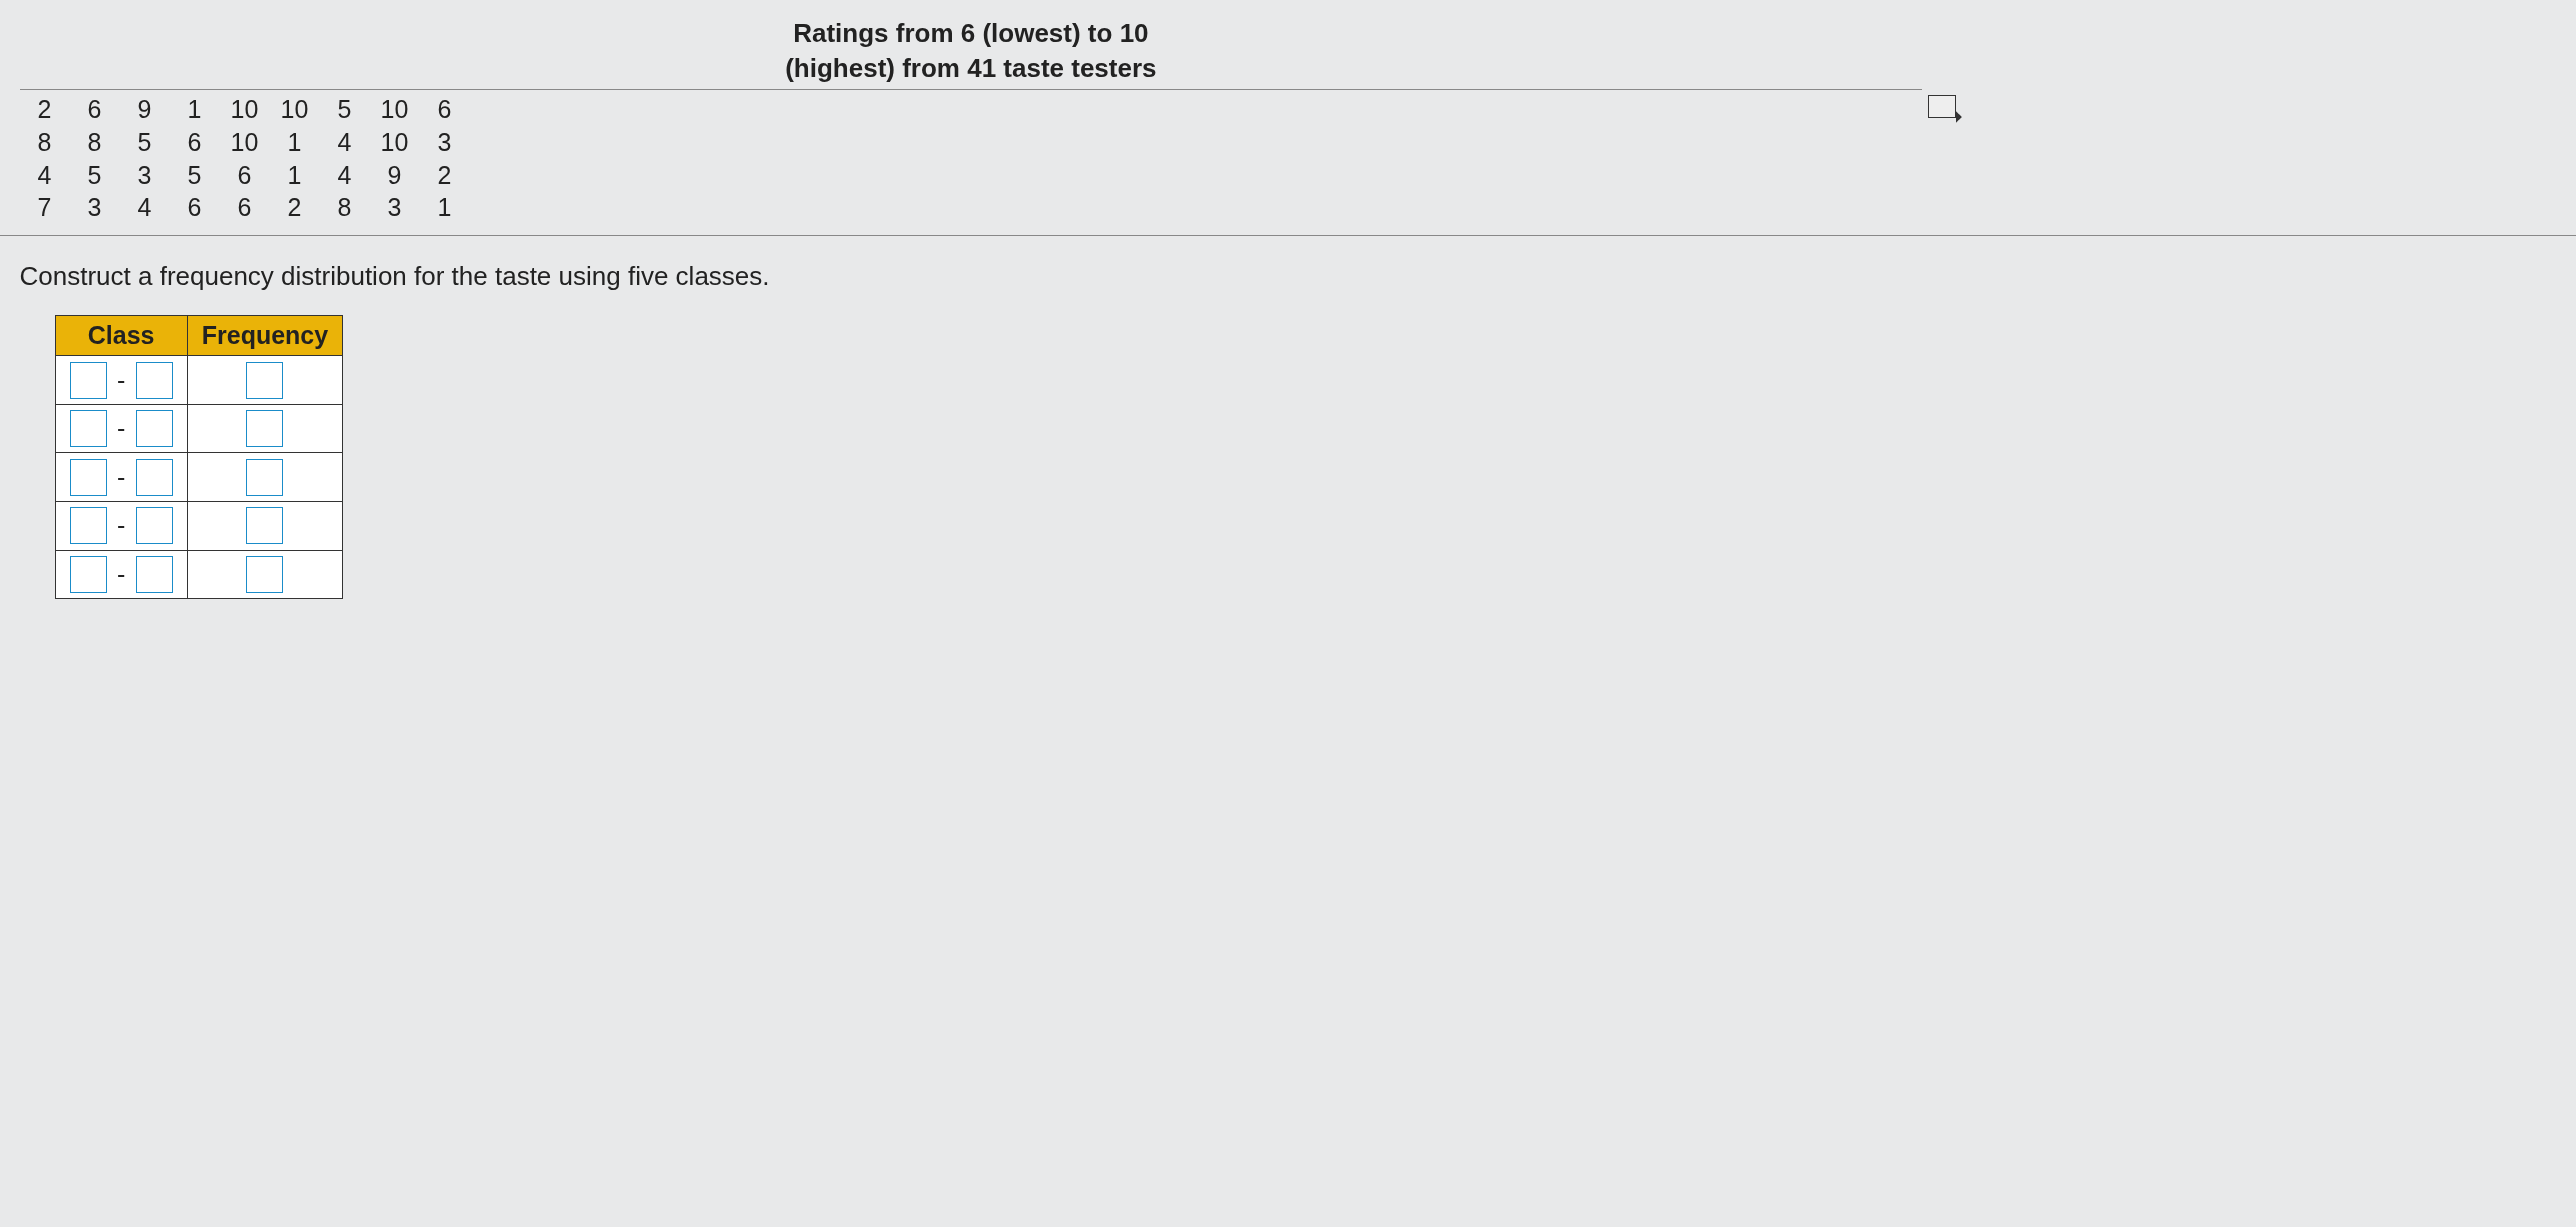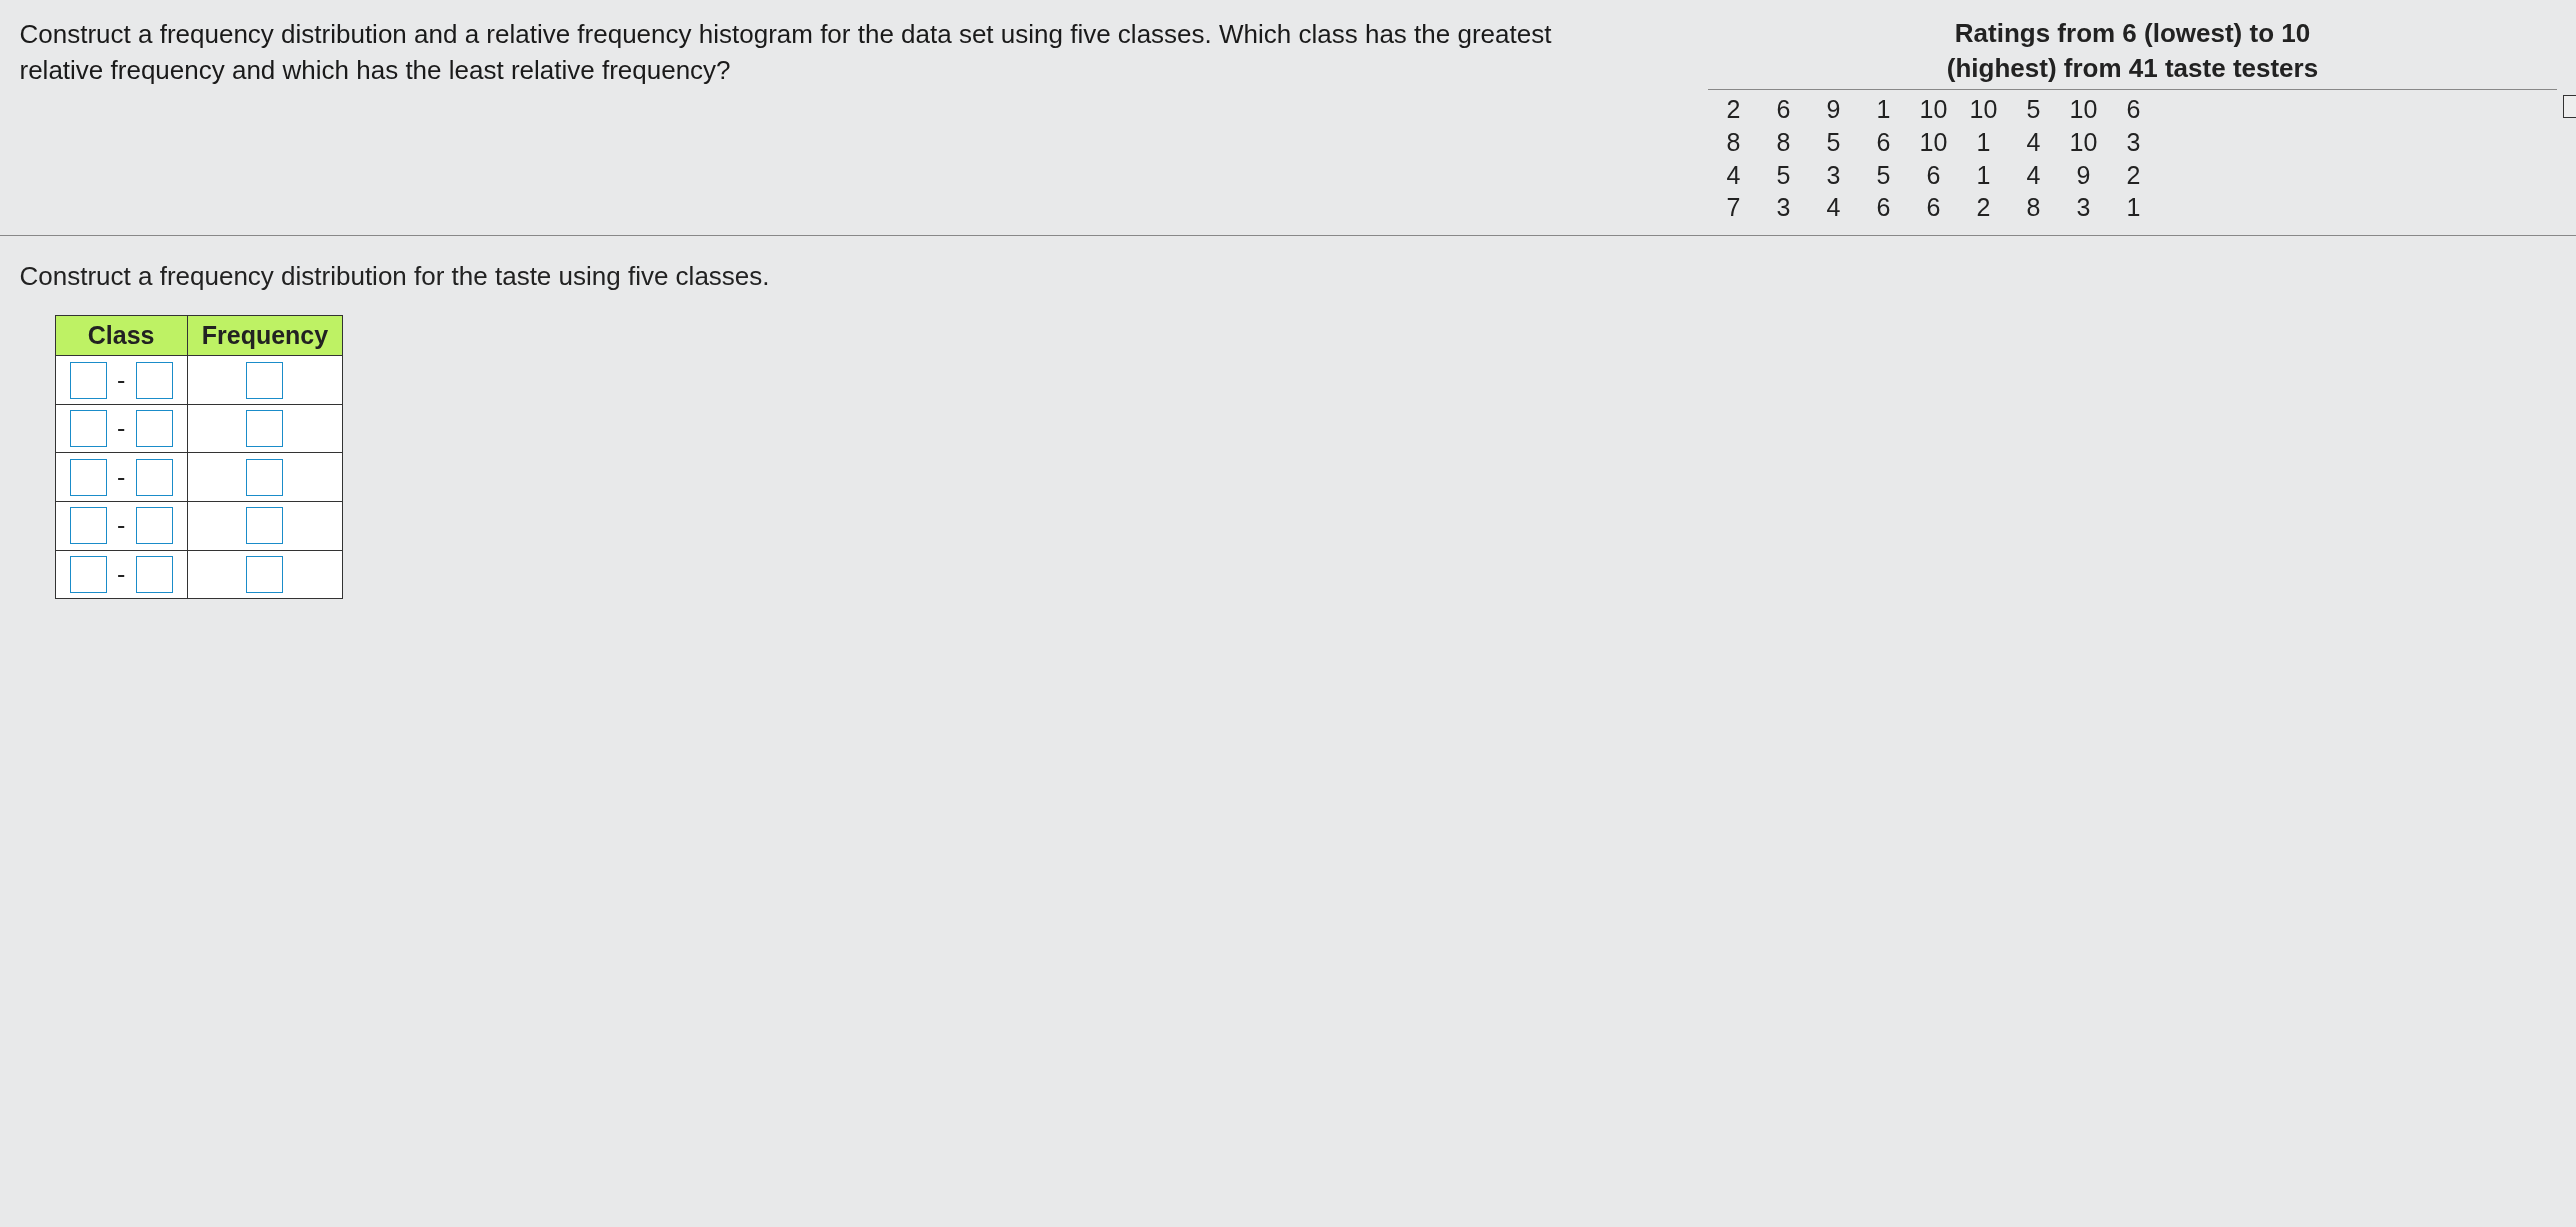--- a/index.html
+++ b/index.html
@@ -89,21 +89,21 @@
     margin-left: 35px;
   }
   .freq-table th, .freq-table td {
     border: 1.8px solid #333;
     padding: 5.3px 14px;
     text-align: center;
     background: #fff;
   }
   .freq-table th {
     font-weight: bold;
-    background: #bef264;
+    background: #eab308;
   }
   .input-box {
     display: inline-block;
     width: 37px;
     height: 37px;
     border: 1.8px solid #1a8cc9;
     background: #fff;
     vertical-align: middle;
   }
   .dash {
@@ -112,21 +112,20 @@
     vertical-align: middle;
   }
   .class-cell {
     white-space: nowrap;
   }
 </style>
 </head>
 <body>
 
 <div class="top-section">
-  <div class="question-text">Construct a frequency distribution and a relative frequency histogram for the data set using five classes. Which class has the greatest relative frequency and which has the least relative frequency?</div>
 
   <div class="data-panel">
     <div class="data-title">Ratings from 6 (lowest) to 10</div>
     <div class="data-title-line2">(highest) from 41 taste testers</div>
     <div class="data-grid-wrap">
       <div class="data-grid">
         <span class="cell">2</span>
         <span class="cell">6</span>
         <span class="cell">9</span>
         <span class="cell">1</span>

